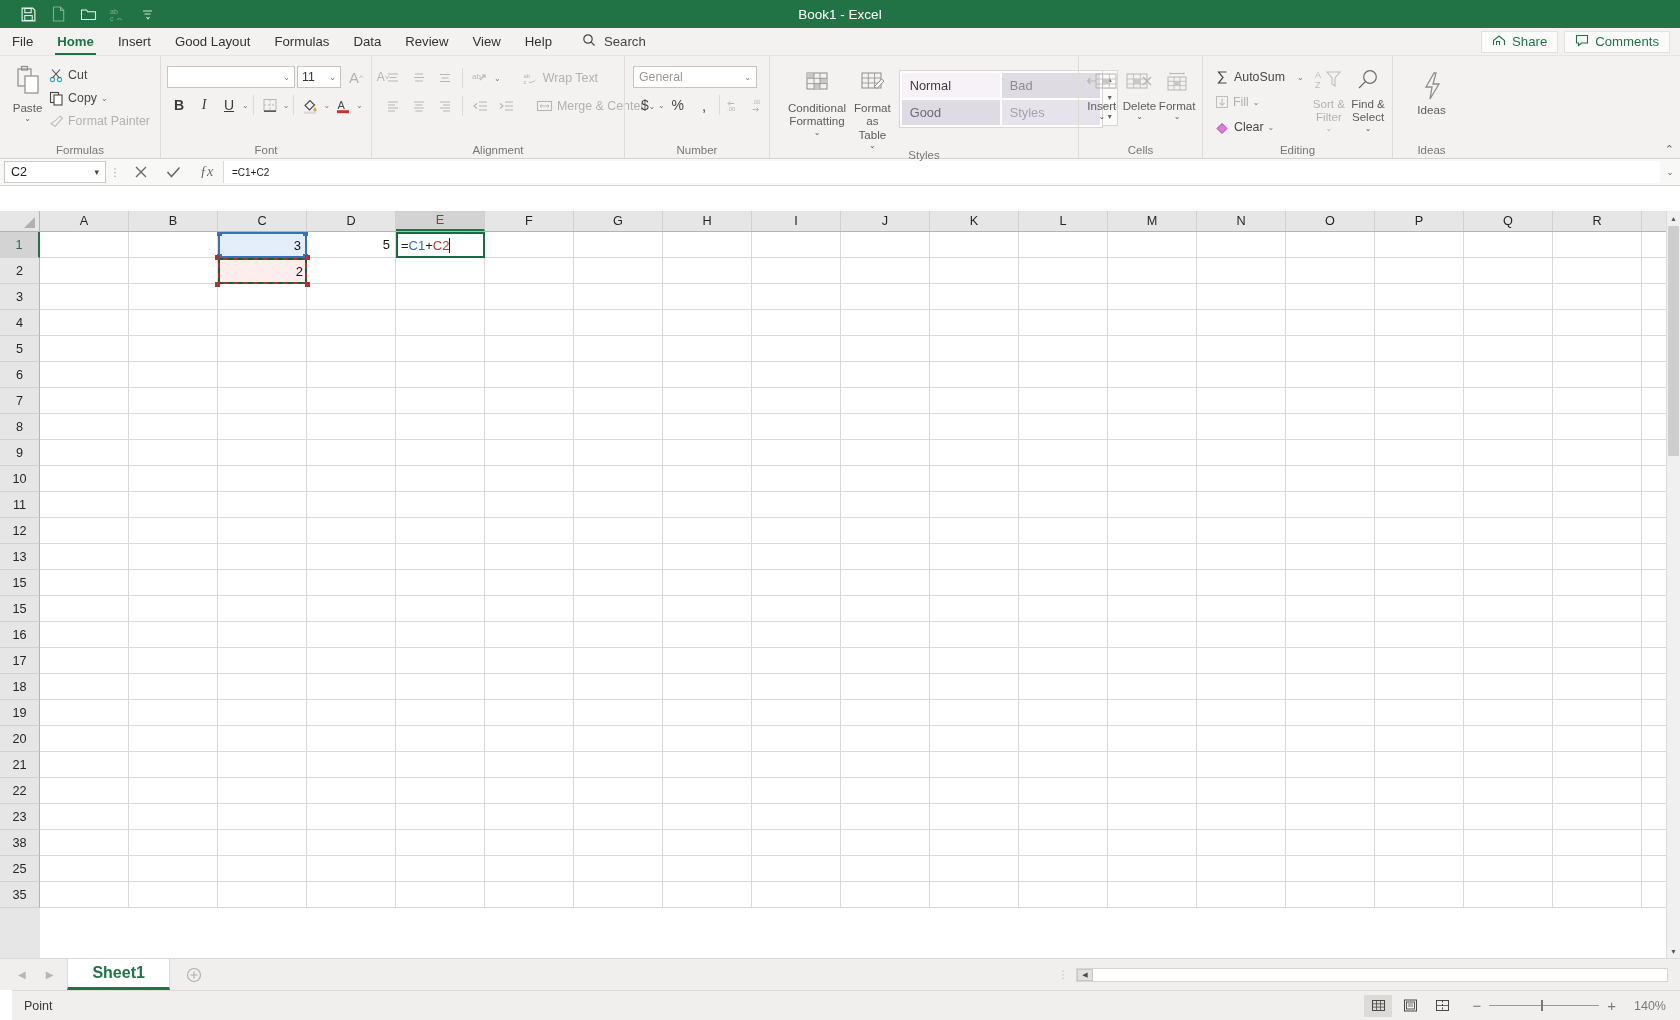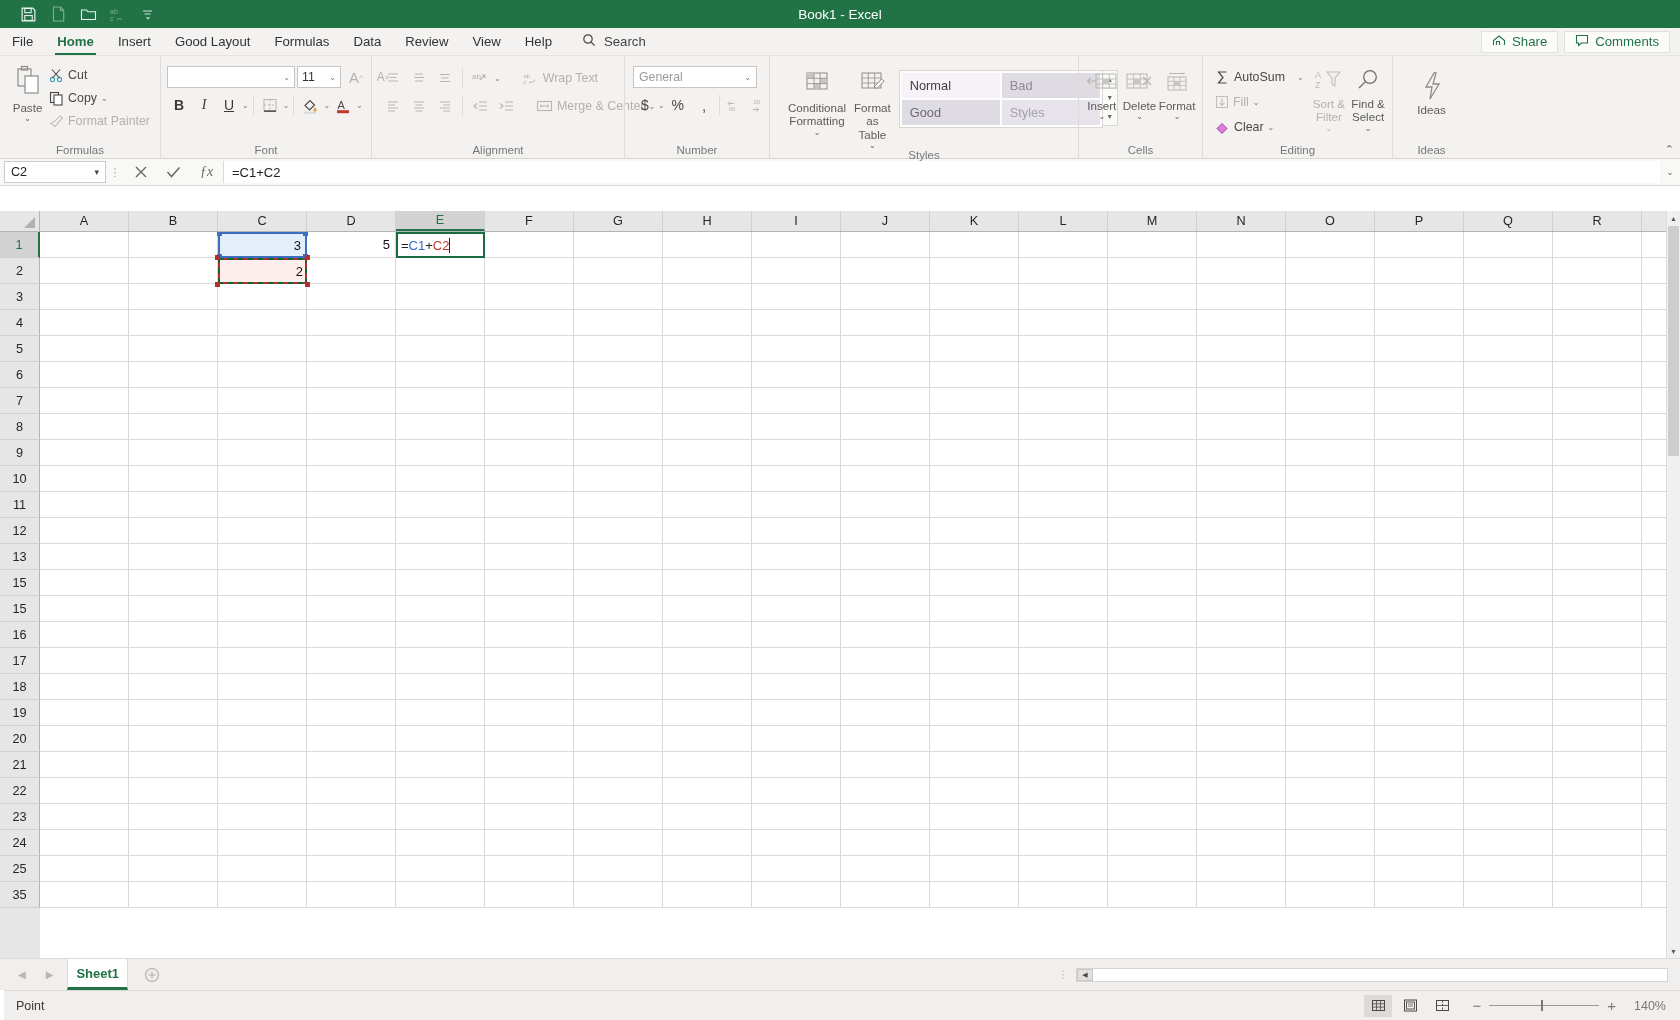--- a/index.html
+++ b/index.html
@@ -159,21 +159,21 @@
     width: 18px; display: flex; align-items: center; justify-content: center;
     color: #a8a5a2; font-size: 11px; letter-spacing: 0; line-height: 1;
   }
   .fbar-btns { display: flex; align-items: stretch; }
   .fbtn {
     width: 33px; display: flex; align-items: center; justify-content: center;
     color: #6b6966; font-size: 14px;
   }
   .formula-input {
     flex: 1; margin: 2px 0; background: #fff; border-left: 1px solid #ddd9d6;
-    display: flex; align-items: center; padding: 0 8px; font-size: 13px; color: #222;
+    display: flex; align-items: center; padding: 0 8px; font-size: 10px; color: #222;
   }
   .fbar-expand {
     width: 20px; display: flex; align-items: center; justify-content: center;
     color: #6b6966; font-size: 9px;
   }
 
   
   .gridwrap { position: absolute; top: 211px; left: 0; right: 0; bottom: 62px; background: #fff; }
   .colhdr-row { display: flex; height: 21px; background: #e6e6e6; border-bottom: 1px solid #b4b4b4; }
   .corner {
@@ -247,36 +247,36 @@
   .vs-thumb { width: 11px; background: #cdcdcd; border-radius: 1px; }
 
   
   .sheetbar {
     position: absolute; left: 0; right: 0; bottom: 30px; height: 32px;
     background: #f0efee; display: flex; align-items: stretch;
     border-top: 1px solid #dcdad8;
   }
   .nav-arrows { display: flex; align-items: center; padding-left: 18px; gap: 20px; color: #b8b5b2; font-size: 10px; }
   .sheettab {
-    display: flex; align-items: center; padding: 0 8px; font-size: 13px;
+    display: flex; align-items: center; padding: 0 24px; font-size: 16px;
     color: #217346; font-weight: bold; background: #fff;
     border-left: 1px solid #dcdad8; border-right: 1px solid #dcdad8;
     border-bottom: 3px solid #217346; margin-left: 14px;
   }
   .addsheet { display: flex; align-items: center; padding: 0 16px; color: #b0adaa; font-size: 15px; }
   .sb-right { margin-left: auto; display: flex; align-items: center; flex: 1; }
   .sb-dots { color: #bbb8b5; font-size: 10px; line-height: 1; padding: 0 8px; margin-left: auto; }
   .hscroll {
     width: 592px; height: 14px; background: #fff; border: 1px solid #d6d4d2;
     display: flex; align-items: center; margin-right: 12px; position: relative;
   }
   .hs-lthumb { width: 16px; height: 12px; background: #e3e1df; border: 1px solid #c8c5c2; display: flex; align-items: center; justify-content: center; font-size: 7px; color: #4a4845; }
 
   .statusbar {
-    position: absolute; left: 4px; right: 0; bottom: 0; height: 30px;
+    position: absolute; left: 12px; right: 0; bottom: 0; height: 30px;
     background: #f0efee; display: flex; align-items: center;
     border-top: 1px solid #dcdad8; font-size: 12.5px; color: #3c3a38; justify-content: space-between;
   }
   .status-left { padding-left: 12px; }
   .status-right { margin-left: auto; display: flex; align-items: center; gap: 4px; padding-right: 14px; }
   .viewbtn { width: 28px; height: 22px; display: flex; align-items: center; justify-content: center; color: #4a4845; }
   .viewbtn.active { background: #dcdad8; }
   .zoomslider { display: flex; align-items: center; gap: 8px; margin-left: 12px; color: #7a7875; }
   .zline { width: 110px; height: 1px; background: #9b9895; position: relative; }
   .zknob { position: absolute; left: 52px; top: -5px; width: 2px; height: 11px; background: #7a7875; }
@@ -799,21 +799,21 @@
           <div class="rowhdr">15</div>
           <div class="rowhdr">15</div>
           <div class="rowhdr">16</div>
           <div class="rowhdr">17</div>
           <div class="rowhdr">18</div>
           <div class="rowhdr">19</div>
           <div class="rowhdr">20</div>
           <div class="rowhdr">21</div>
           <div class="rowhdr">22</div>
           <div class="rowhdr">23</div>
-          <div class="rowhdr">24</div>
+          <div class="rowhdr">38</div>
           <div class="rowhdr">25</div>
           <div class="rowhdr">35</div>
         </div>
       <div class="cells" id="cellsarea">
           <div class="gridrow">
             <div class="cell" style="width: 89px; flex: 0 0 89px;"></div>
             <div class="cell" style="width: 89px; flex: 0 0 89px;"></div>
             <div class="cell" style="width: 89px; flex: 0 0 89px;"></div>
             <div class="cell" style="width: 89px; flex: 0 0 89px;">5</div>
             <div class="cell" style="width: 89px; flex: 0 0 89px;"></div>

